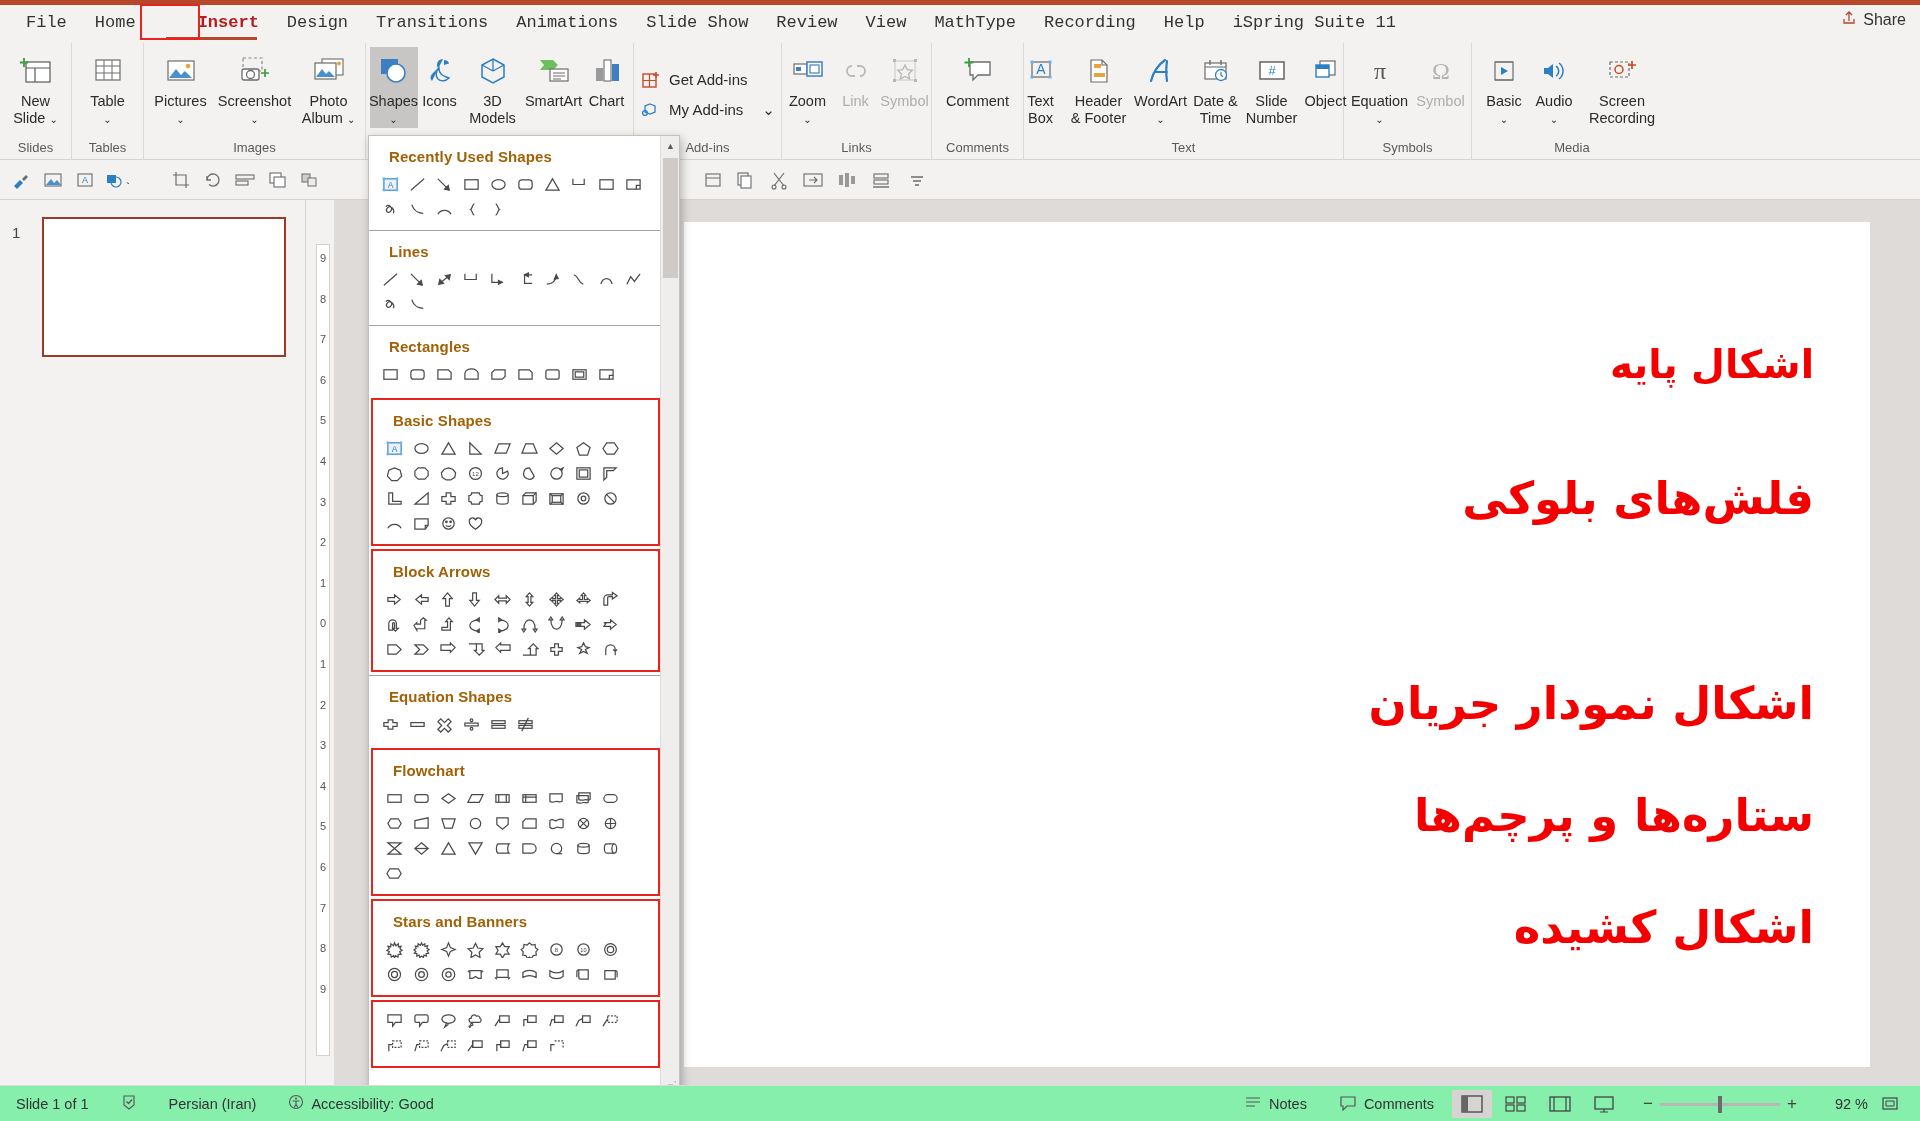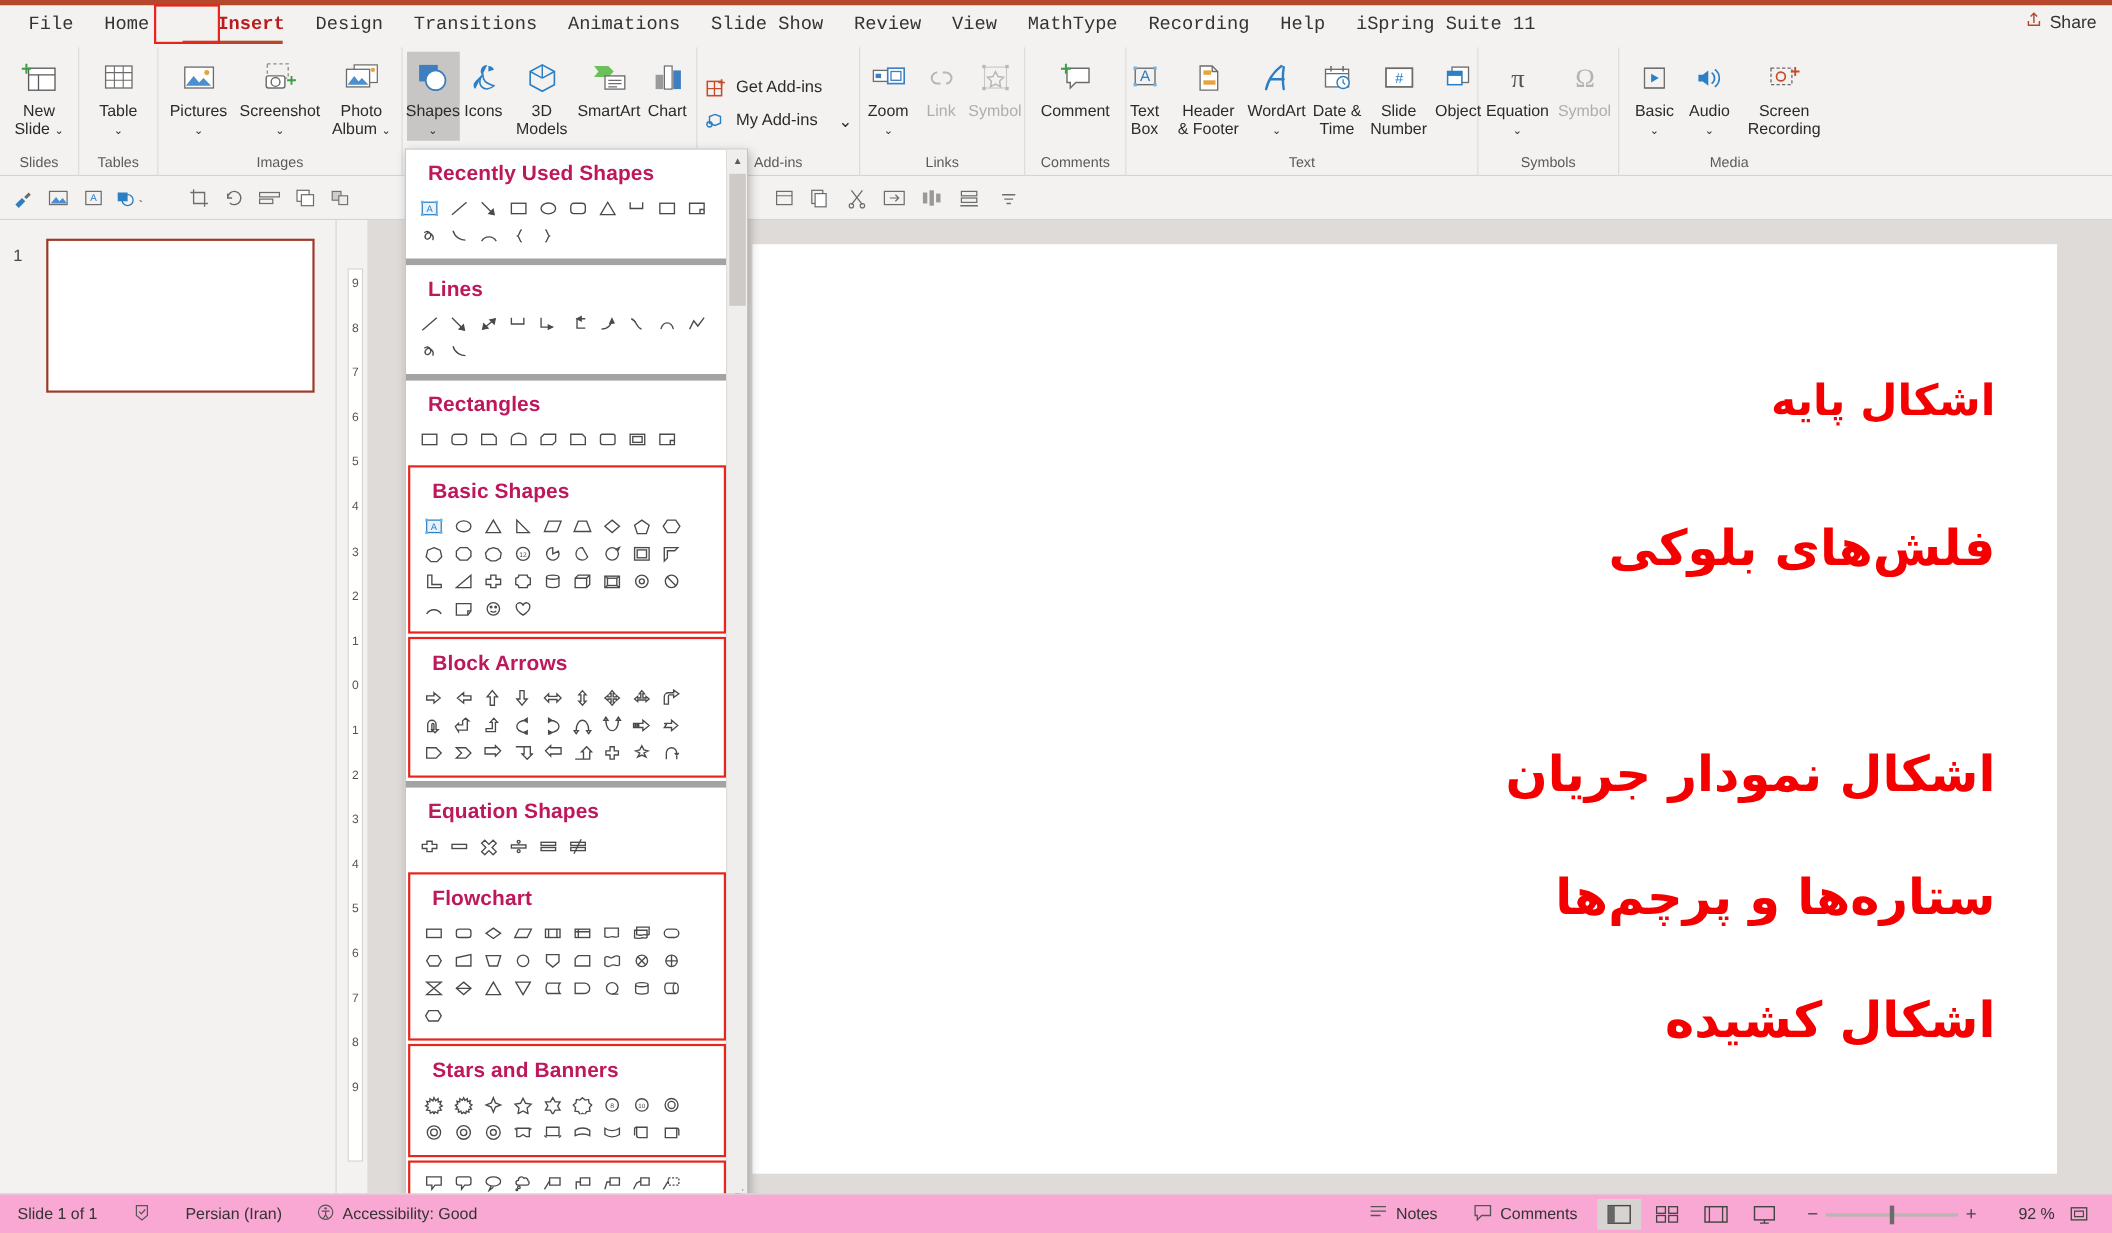--- a/index.html
+++ b/index.html
@@ -147,23 +147,23 @@
 
   
   .gallery {
     position: absolute; left: 368px; top: 135px; width: 312px; height: 960px;
     background: #ffffff; border: 1px solid #c4c1be;
     box-shadow: 2px 3px 9px rgba(0,0,0,.26);
     overflow: hidden;
   }
   .gal-inner { position: absolute; left: 0; top: 0; width: 293px; }
   .gsec { padding: 6px 0 4px 0; position: relative; }
-  .gsec + .gsec { border-top: 6px solid #a3a3a3; }
+  .gsec + .gsec { border-top: 1px solid #a3a3a3; }
   .gsec-title {
-    font-size: 19px; font-weight: 700; color: #be185d;
+    font-size: 15px; font-weight: 700; color: #a16207;
     padding: 6px 0 7px 20px; letter-spacing: .1px;
   }
   .grow { display: flex; flex-wrap: wrap; padding: 0 8px 4px 8px; }
   .gcell {
     width: 27px; height: 25px;
     display: flex; align-items: center; justify-content: center;
     cursor: default;
   }
   .gcell svg { display: block; }
   .gsec.boxed {
@@ -182,21 +182,21 @@
     position: absolute; left: 2px; top: 22px; width: 15px; height: 120px;
     background: #cdcac7;
   }
   .gal-grip {
     position: absolute; right: 2px; bottom: 2px; font-size: 11px; color: #9b9895;
   }
 
   
   .statusbar {
     position: absolute; left: 0; bottom: 0; width: 1920px; height: 36px;
-    background: #f9a8d4; border-top: 1px solid #ddd9d6;
+    background: #86efac; border-top: 1px solid #ddd9d6;
     display: flex; align-items: center;
     font-size: 14.5px; color: #333;
   }
   .sb-item { display: flex; align-items: center; gap: 7px; padding: 0 16px; white-space: nowrap; }
   .sb-right { position: absolute; right: 0; top: 0; height: 36px; display: flex; align-items: center; }
   .viewbtn {
     width: 40px; height: 28px; display: flex; align-items: center; justify-content: center;
     margin: 0 2px;
   }
   .viewbtn.active { background: #d6d3d0; }

